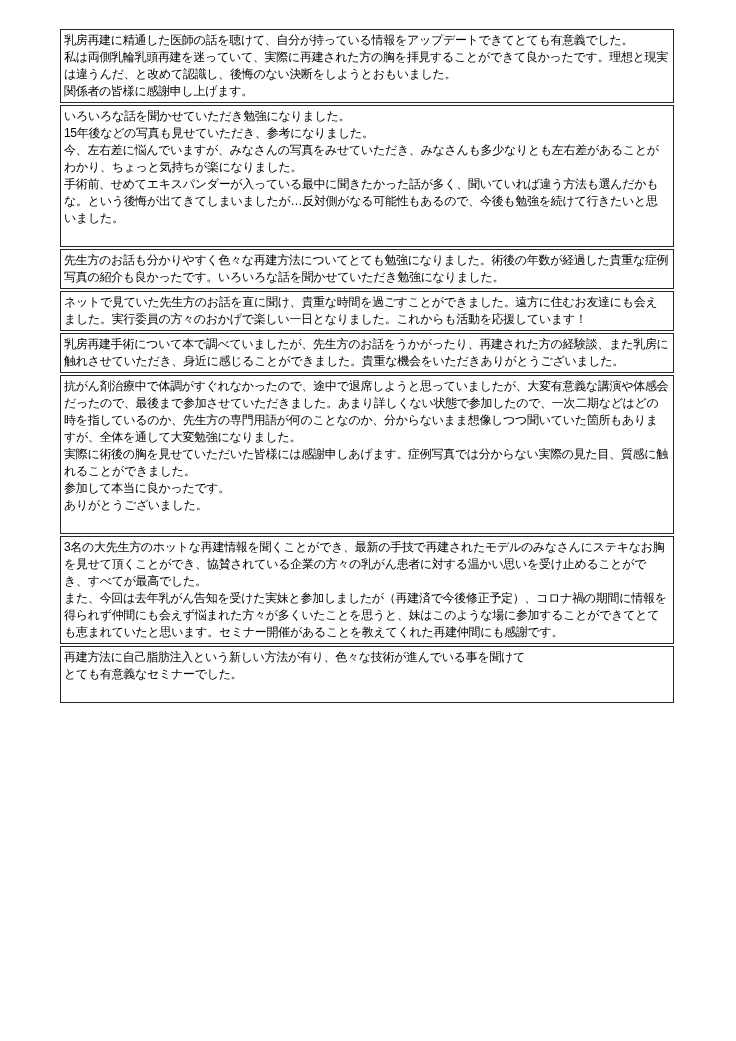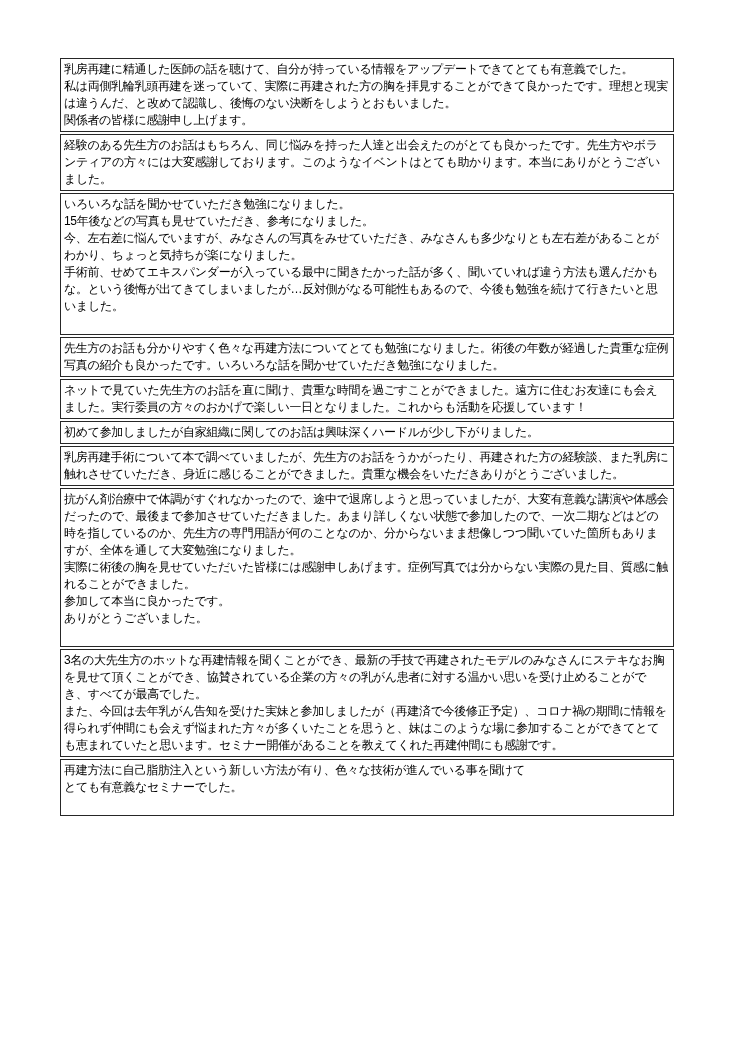--- a/index.html
+++ b/index.html
@@ -11,21 +11,21 @@
     width: 736px;
     height: 1041px;
     overflow: hidden;
     font-family: "Liberation Sans", "DejaVu Sans", sans-serif;
     color: #000000;
   }
   .page {
     box-sizing: border-box;
     width: 736px;
     height: 1041px;
-    padding: 58px 62px 20px 60px;
+    padding: 29px 62px 20px 60px;
     background: #ffffff;
   }
   .comments {
     width: 614px;
   }
   .comment-box {
     box-sizing: border-box;
     width: 614px;
     border: 1.5px solid #262626;
     margin-bottom: 2px;
@@ -46,43 +46,37 @@
 <body>
 
 <div class="page">
   <div class="comments">
   <div class="comment-box">
     <span class="comment-text">乳房再建に精通した医師の話を聴けて、自分が持っている情報をアップデートできてとても有意義でした。
 私は両側乳輪乳頭再建を迷っていて、実際に再建された方の胸を拝見することができて良かったです。理想と現実は違うんだ、と改めて認識し、後悔のない決断をしようとおもいました。
 関係者の皆様に感謝申し上げます。</span>
   </div>
 
-  <div class="comment-box">
-    <span class="comment-text">経験のある先生方のお話はもちろん、同じ悩みを持った人達と出会えたのがとても良かったです。先生方やボランティアの方々には大変感謝しております。このようなイベントはとても助かります。本当にありがとうございました。</span>
-  </div>
 
   <div class="comment-box">
     <span class="comment-text">いろいろな話を聞かせていただき勉強になりました。
 15年後などの写真も見せていただき、参考になりました。
 今、左右差に悩んでいますが、みなさんの写真をみせていただき、みなさんも多少なりとも左右差があることがわかり、ちょっと気持ちが楽になりました。
 手術前、せめてエキスパンダーが入っている最中に聞きたかった話が多く、聞いていれば違う方法も選んだかもな。という後悔が出てきてしまいましたが…反対側がなる可能性もあるので、今後も勉強を続けて行きたいと思いました。
 &nbsp;</span>
   </div>
 
   <div class="comment-box">
     <span class="comment-text">先生方のお話も分かりやすく色々な再建方法についてとても勉強になりました。術後の年数が経過した貴重な症例写真の紹介も良かったです。いろいろな話を聞かせていただき勉強になりました。</span>
   </div>
 
   <div class="comment-box">
     <span class="comment-text">ネットで見ていた先生方のお話を直に聞け、貴重な時間を過ごすことができました。遠方に住むお友達にも会えました。実行委員の方々のおかげで楽しい一日となりました。これからも活動を応援しています！</span>
   </div>
 
-  <div class="comment-box">
-    <span class="comment-text">初めて参加しましたが自家組織に関してのお話は興味深くハードルが少し下がりました。</span>
-  </div>
 
   <div class="comment-box">
     <span class="comment-text">乳房再建手術について本で調べていましたが、先生方のお話をうかがったり、再建された方の経験談、また乳房に触れさせていただき、身近に感じることができました。貴重な機会をいただきありがとうございました。</span>
   </div>
 
 
   <div class="comment-box">
     <span class="comment-text">抗がん剤治療中で体調がすぐれなかったので、途中で退席しようと思っていましたが、大変有意義な講演や体感会だったので、最後まで参加させていただきました。あまり詳しくない状態で参加したので、一次二期などはどの時を指しているのか、先生方の専門用語が何のことなのか、分からないまま想像しつつ聞いていた箇所もありますが、全体を通して大変勉強になりました。
 実際に術後の胸を見せていただいた皆様には感謝申しあげます。症例写真では分からない実際の見た目、質感に触れることができました。
 参加して本当に良かったです。

